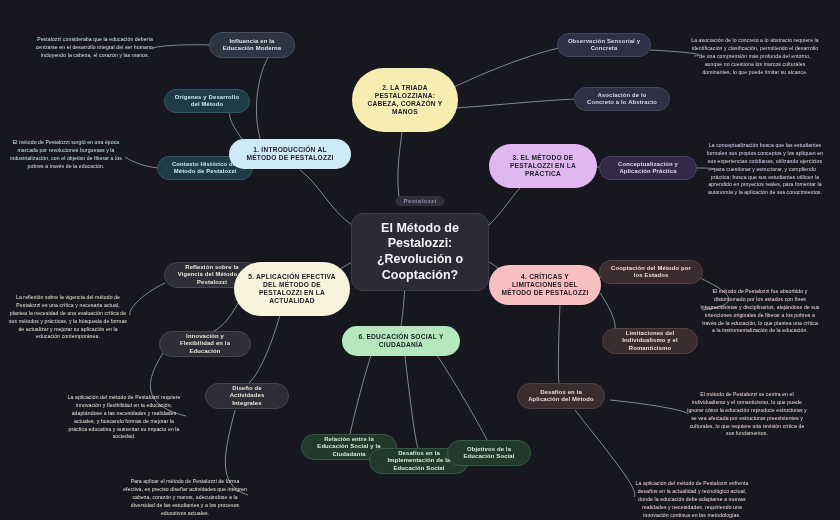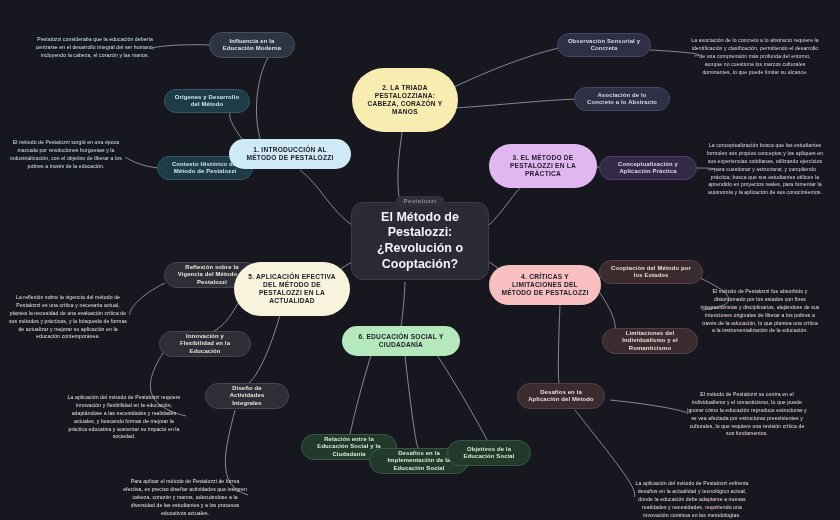--- a/index.html
+++ b/index.html
@@ -128,21 +128,21 @@
       <path d="M 700 278 C 730 292 745 305 702 310"></path>
       <path d="M 610 400 C 660 405 690 412 688 414"></path>
       <path d="M 575 410 C 610 455 640 490 634 497"></path>
       <path d="M 165 283 C 140 295 128 310 130 315"></path>
       <path d="M 165 350 C 145 380 140 405 186 416"></path>
       <path d="M 235 410 C 225 450 215 485 248 495"></path>
     </g>
   </svg>
 
   <div class="root-badge" style="left:420px; top:201px;">Pestalozzi</div>
-  <div class="node root" style="left:420px; top:241px; width:138px; height:78px;">El Método de Pestalozzi: ¿Revolución o Cooptación?</div>
+  <div class="node root" style="left:420px; top:252px; width:138px; height:78px;">El Método de Pestalozzi: ¿Revolución o Cooptación?</div>
 
   <div class="node branch" style="left:290px; top:154px; width:122px; height:30px; background:#cfeaf7;">1. INTRODUCCIÓN AL MÉTODO DE PESTALOZZI</div>
   <div class="node branch" style="left:405px; top:100px; width:106px; height:64px; background:#f7edb0;">2. LA TRIADA PESTALOZZIANA: CABEZA, CORAZÓN Y MANOS</div>
   <div class="node branch" style="left:543px; top:166px; width:108px; height:44px; background:#e0b7f0;">3. EL MÉTODO DE PESTALOZZI EN LA PRÁCTICA</div>
   <div class="node branch" style="left:545px; top:285px; width:112px; height:40px; background:#f7bfbf;">4. CRÍTICAS Y LIMITACIONES DEL MÉTODO DE PESTALOZZI</div>
   <div class="node branch" style="left:292px; top:289px; width:116px; height:54px; background:#f7f3dc;">5. APLICACIÓN EFECTIVA DEL MÉTODO DE PESTALOZZI EN LA ACTUALIDAD</div>
   <div class="node branch" style="left:401px; top:341px; width:118px; height:30px; background:#b6e8bd;">6. EDUCACIÓN SOCIAL Y CIUDADANÍA</div>
 
   <div class="node sub" style="left:252px; top:45px; width:86px; height:26px; background:#2e3542; color:#dfe6ef; border:1px solid #475063;">Influencia en la Educación Moderna</div>
   <div class="node sub" style="left:207px; top:101px; width:86px; height:24px; background:#1f3b46; color:#cfe9f2; border:1px solid #2f5a68;">Orígenes y Desarrollo del Método</div>

